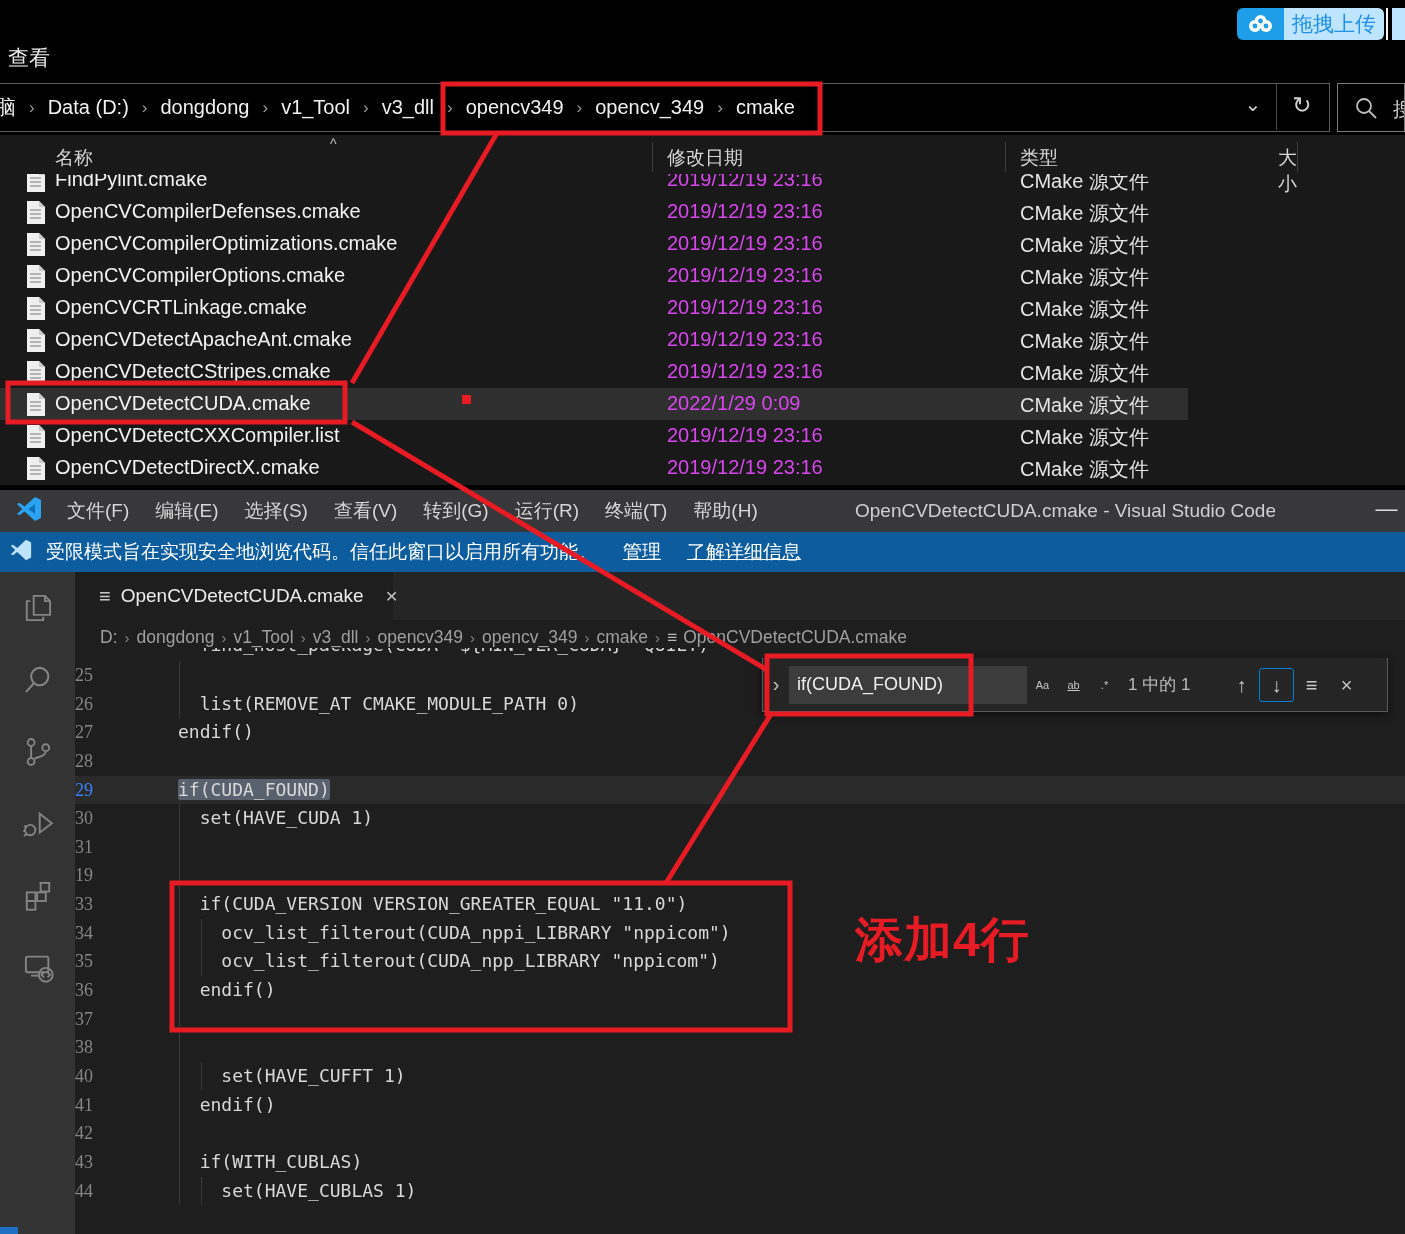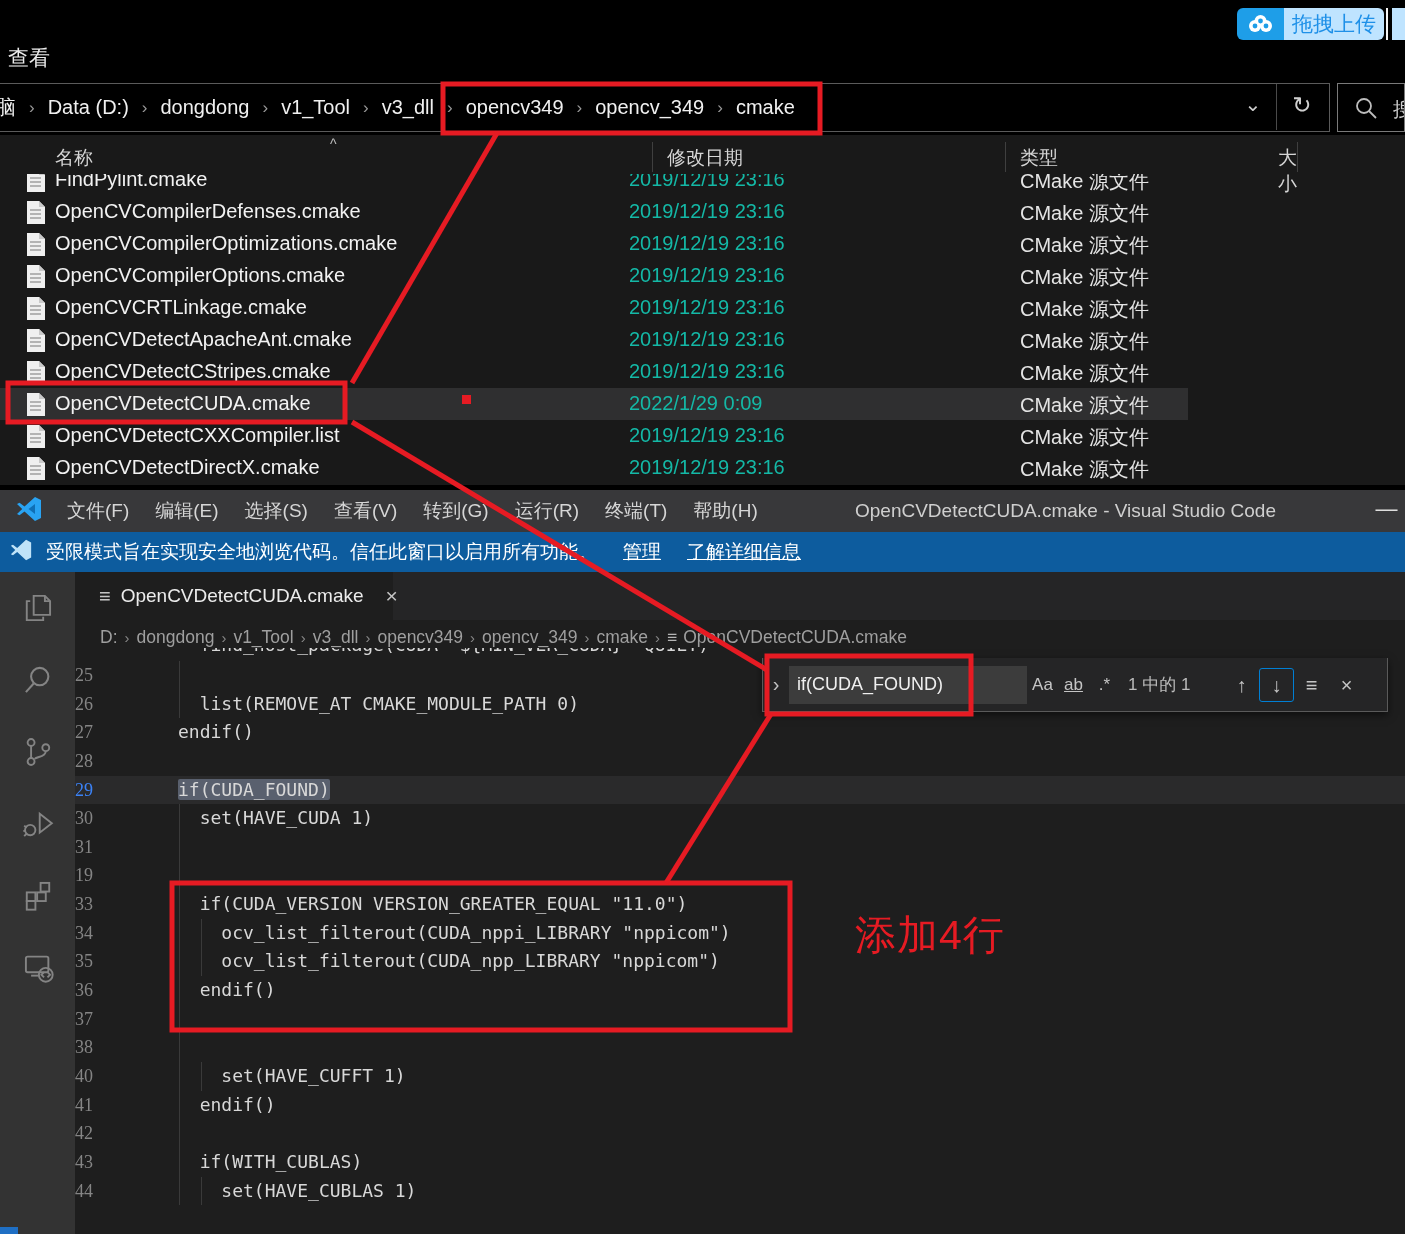--- a/index.html
+++ b/index.html
@@ -29,21 +29,21 @@
 
   .exp-filearea { position:absolute; left:0; top:135px; width:1405px; height:350px; background:#191919; }
   .exp-header { position:absolute; left:0; top:5px; width:1183px; height:34px; color:#d5d5d5; font-size:19px; }
   .exp-header .hsep { position:absolute; top:2px; width:1px; height:30px; background:#3f3f3f; }
   .sort-caret { position:absolute; left:330px; top:-4px; color:#bdbdbd; font-size:14px; }
   .exp-rows { position:absolute; left:0; top:39px; width:1405px; height:311px; overflow:hidden; }
   .file-row { position:relative; width:1188px; height:32px; color:#f2f2f2; font-size:20px; }
   .file-row.selected { background:#2f2f30; }
   .file-row .ficon { position:absolute; left:26px; top:4px; }
   .file-row .fname { position:absolute; left:55px; top:4px; white-space:nowrap; }
-  .file-row .fdate { position:absolute; left:629px; top:4px; color:#14b8a6; white-space:nowrap; }
+  .file-row .fdate { position:absolute; left:667px; top:4px; color:#d946ef; white-space:nowrap; }
   .file-row .ftype { position:absolute; left:1020px; top:4px; color:#e4e4e4; white-space:nowrap; }
 
   
   .vs-titlebar { position:absolute; left:0; top:490px; width:1405px; height:42px; background:#38383a; display:flex; align-items:center; }
   .vs-logo { margin-left:16px; margin-right:12px; }
   .vs-menus { display:flex; height:42px; align-items:center; }
   .vs-menus .mitem { padding:0 13px; color:#d6d6d6; font-size:19px; line-height:42px; cursor:default; }
   .vs-wintitle { position:absolute; left:855px; top:0; width:420px; height:42px; line-height:42px; text-align:center; color:#cfcfcf; font-size:19px; white-space:nowrap; }
   .vs-minimize { position:absolute; left:1368px; top:0; width:37px; height:42px; color:#dedede; font-size:22px; text-align:center; line-height:38px; }
 
@@ -73,31 +73,31 @@
   .code-row.current { background:#2a2a2b; }
   .code-row .lnum { position:absolute; left:0; top:0; width:63px; height:28.65px; text-align:left; color:#858585; font-family:Liberation Serif, serif; font-size:18px; line-height:28.65px; }
   .code-row.current .lnum { color:#3b82f6; }
   .code-row .ctext { position:absolute; left:103px; top:0; height:28.65px; line-height:28.65px; font-family:"DejaVu Sans Mono", monospace; font-size:18px; color:#d8d8d8; white-space:pre; }
   .code-row .guide { position:absolute; top:0; width:1px; height:28.65px; background:#3a3a3a; }
   .match-hl { background:#59606e; border-radius:2px; }
 
   .find-widget { position:absolute; left:687px; top:86px; width:626px; height:54px; background:#252526; border:1px solid #5a5a5a; border-top:none; box-shadow:0 3px 8px rgba(0,0,0,.55); display:flex; align-items:center; z-index:3; }
   .find-chevron { color:#c5c5c5; font-size:20px; width:26px; text-align:center; cursor:pointer; }
   .find-input { width:238px; height:38px; background:#3c3c3c; border:none; color:#efefef; font-size:18px; font-family:"Liberation Sans", sans-serif; padding:0 8px; outline:none; }
-  .find-opt { color:#c5c5c5; font-size:17px; width:31px; text-align:center; cursor:pointer; }
+  .find-opt { color:#c5c5c5; font-size:11px; width:31px; text-align:center; cursor:pointer; }
   .find-opt.word { text-decoration:underline; }
   .find-results { color:#bcbcbc; font-size:17px; width:104px; padding-left:8px; white-space:nowrap; }
   .find-btn { color:#c5c5c5; font-size:20px; width:35px; height:34px; line-height:34px; text-align:center; cursor:pointer; }
   .find-btn.focused { border:1px solid #007fd4; border-radius:3px; line-height:32px; }
 
   .statusbar-sliver { position:absolute; left:0; top:1227px; width:18px; height:7px; background:#1f6fc4; }
 
   
   .anno-svg { position:absolute; left:0; top:0; width:1405px; height:1234px; pointer-events:none; z-index:10; }
-  .anno-note { position:absolute; left:855px; top:908px; font-size:41px; font-weight:normal; z-index:10; pointer-events:none; letter-spacing:1px; }
+  .anno-note { position:absolute; left:855px; top:908px; font-size:48px; font-weight:bold; z-index:10; pointer-events:none; letter-spacing:1px; }
 </style>
 </head>
 <body>
 
 <div class="screen">
 
   <div class="exp-topbar">
     <div class="exp-view-menu">查看</div>
   </div>
 

